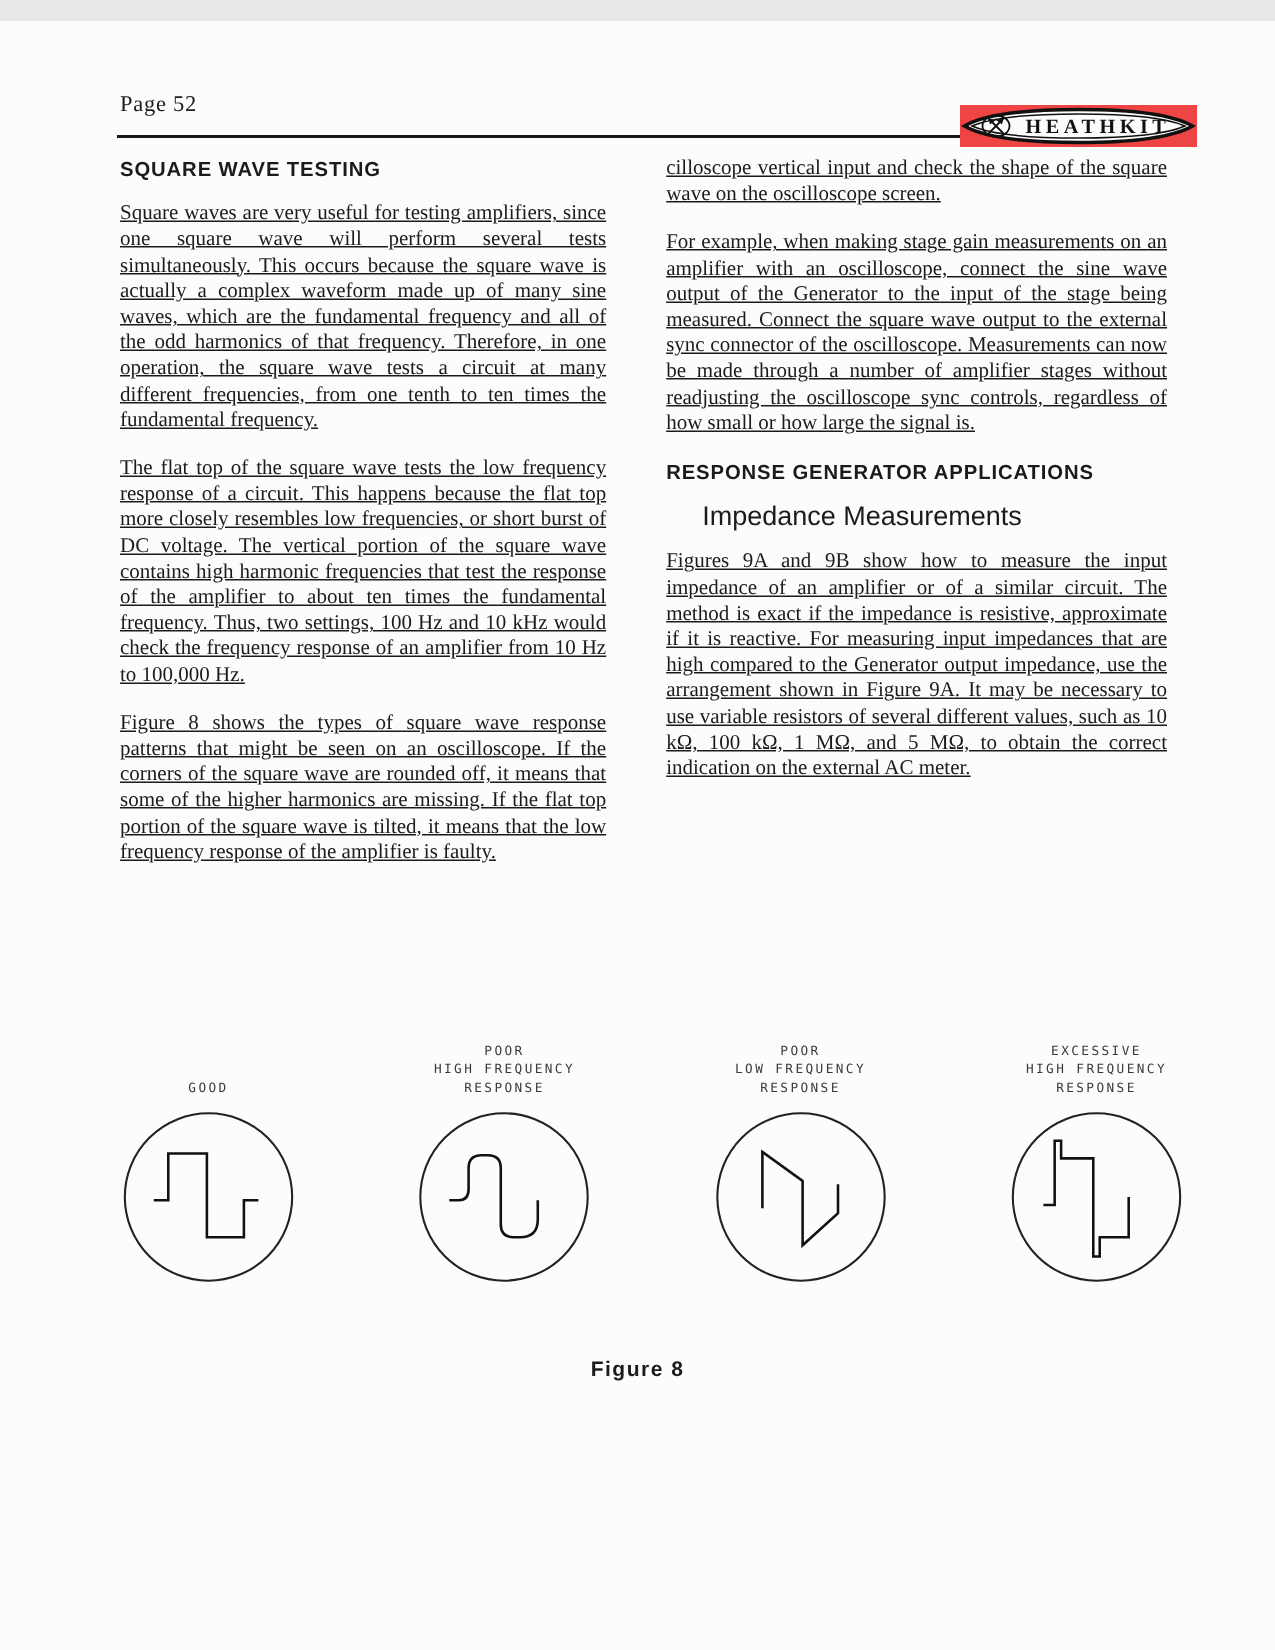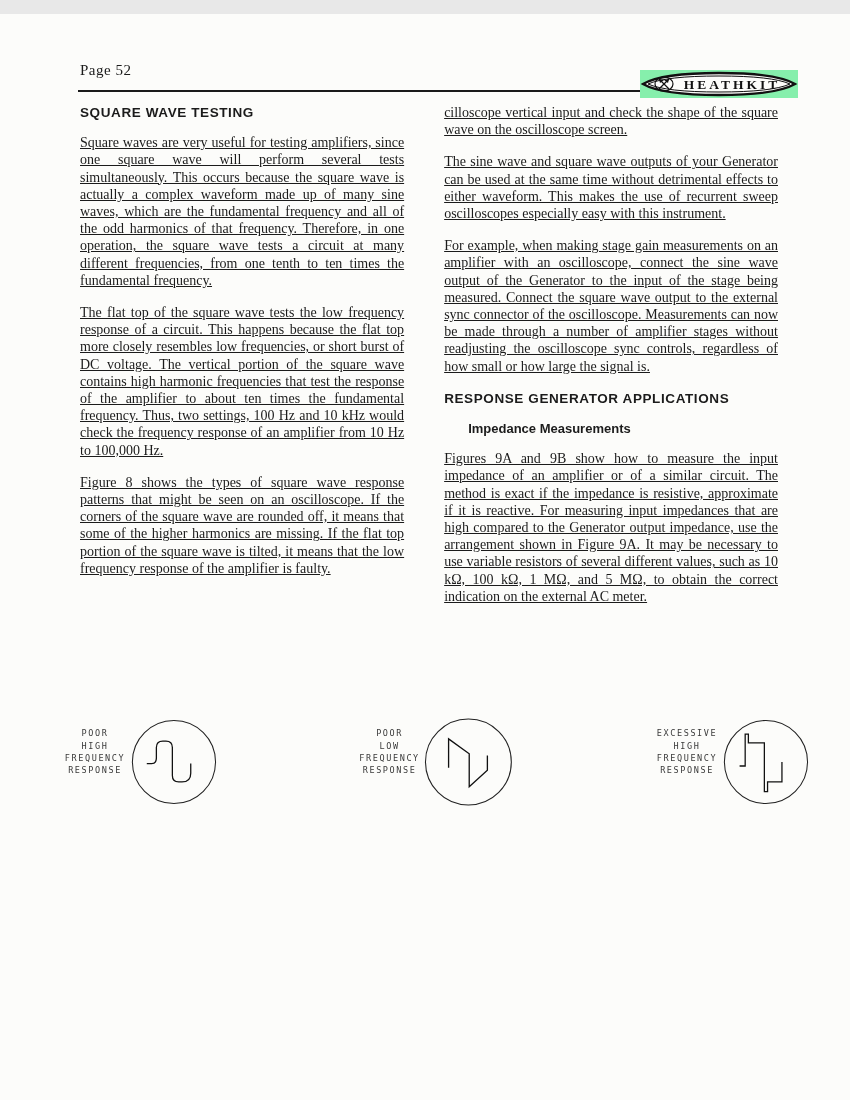--- a/index.html
+++ b/index.html
@@ -31,21 +31,21 @@
     top: 76px;
     height: 2px;
     background: #1a1a1a;
   }
   .logo {
     position: absolute;
     right: 52px;
     top: 56px;
     width: 158px;
     height: 28px;
-    background: #86efac;
+    background: #ef4444;
   }
   .columns {
     position: absolute;
     top: 90px;
     left: 80px;
     right: 72px;
     display: flex;
     gap: 40px;
   }
   .col {
@@ -58,40 +58,40 @@
   .col p { margin: 0 0 15px 0; text-decoration: underline; }
   h2.section-heading {
     font-family: "Liberation Sans", sans-serif;
     font-weight: bold;
     font-size: 13.5px;
     letter-spacing: 0.6px;
     margin: 0 0 13px 0;
   }
   h3.sub-heading {
     font-family: "Liberation Sans", sans-serif;
-    font-weight: bold;
-    font-size: 13px;
+    font-weight: normal;
+    font-size: 18px;
     margin: 2px 0 13px 0;
     padding-left: 24px;
   }
   .col.right h2.section-heading { margin-top: 6px; }
   .figure-block {
     position: absolute;
     left: 60px;
     right: 40px;
     top: 682px;
   }
   .scopes {
     display: flex;
     justify-content: space-between;
   }
   .scope {
     width: 158px;
     display: flex;
-    flex-direction: row;
+    flex-direction: column;
     align-items: center;
   }
   .scope-label {
     height: 36px;
     display: flex;
     align-items: flex-end;
     justify-content: center;
     text-align: center;
     font-family: "DejaVu Sans Mono", monospace;
     font-size: 8.5px;
@@ -142,32 +142,38 @@
 
     <section class="col left">
       <h2 class="section-heading">SQUARE WAVE TESTING</h2>
       <p>Square waves are very useful for testing amplifiers, since one square wave will perform several tests simultaneously. This occurs because the square wave is actually a complex waveform made up of many sine waves, which are the fundamental frequency and all of the odd harmonics of that frequency. Therefore, in one operation, the square wave tests a circuit at many different frequencies, from one tenth to ten times the fundamental frequency.</p>
       <p>The flat top of the square wave tests the low frequency response of a circuit. This happens because the flat top more closely resembles low frequencies, or short burst of DC voltage. The vertical portion of the square wave contains high harmonic frequencies that test the response of the amplifier to about ten times the fundamental frequency. Thus, two settings, 100 Hz and 10 kHz would check the frequency response of an amplifier from 10 Hz to 100,000 Hz.</p>
       <p>Figure 8 shows the types of square wave response patterns that might be seen on an oscilloscope. If the corners of the square wave are rounded off, it means that some of the higher harmonics are missing. If the flat top portion of the square wave is tilted, it means that the low frequency response of the amplifier is faulty.</p>
     </section>
 
     <section class="col right">
       <p>cilloscope vertical input and check the shape of the square wave on the oscilloscope screen.</p>
-      <p>The sine wave and square wave outputs of your Generator can be used at the same time without detrimental effects to either waveform. This makes the use of recurrent sweep oscilloscopes especially easy with this instrument.</p>
       <p>For example, when making stage gain measurements on an amplifier with an oscilloscope, connect the sine wave output of the Generator to the input of the stage being measured. Connect the square wave output to the external sync connector of the oscilloscope. Measurements can now be made through a number of amplifier stages without readjusting the oscilloscope sync controls, regardless of how small or how large the signal is.</p>
       <h2 class="section-heading">RESPONSE GENERATOR APPLICATIONS</h2>
       <h3 class="sub-heading">Impedance Measurements</h3>
       <p>Figures 9A and 9B show how to measure the input impedance of an amplifier or of a similar circuit. The method is exact if the impedance is resistive, approximate if it is reactive. For measuring input impedances that are high compared to the Generator output impedance, use the arrangement shown in Figure 9A. It may be necessary to use variable resistors of several different values, such as 10 kΩ, 100 kΩ, 1 MΩ, and 5 MΩ, to obtain the correct indication on the external AC meter.</p>
     </section>
 
   </main>
 
   <div class="figure-block">
     <div class="scopes">
 
+      <div class="scope">
+        <div class="scope-label">GOOD</div>
+        <svg width="118" height="118" viewBox="0 0 110 110">
+          <circle cx="55" cy="55" r="52" fill="none" stroke="#222" stroke-width="1.3"></circle>
+          <path d="M 21 57 L 30 57 L 30 28 L 54 28 L 54 80 L 77 80 L 77 57 L 86 57" fill="none" stroke="#111" stroke-width="1.6"></path>
+        </svg>
+      </div>
 
       <div class="scope">
         <div class="scope-label">POOR
 HIGH FREQUENCY
 RESPONSE</div>
         <svg width="118" height="118" viewBox="0 0 110 110">
           <circle cx="55" cy="55" r="52" fill="none" stroke="#222" stroke-width="1.3"></circle>
           <path d="M 21 57 L 27 57 Q 33 57 33 50 L 33 37 Q 33 29 41 29 L 45 29 Q 53 29 53 37 L 53 72 Q 53 80 61 80 L 65 80 Q 76 80 76 69 L 76 57" fill="none" stroke="#111" stroke-width="1.6"></path>
         </svg>
       </div>
@@ -188,14 +194,15 @@
 RESPONSE</div>
         <svg width="118" height="118" viewBox="0 0 110 110">
           <circle cx="55" cy="55" r="52" fill="none" stroke="#222" stroke-width="1.3"></circle>
           <path d="M 22 60 L 29 60 L 29 20 L 33 20 L 33 31 L 53 31 L 53 92 L 57 92 L 57 80 L 75 80 L 75 55" fill="none" stroke="#111" stroke-width="1.6"></path>
         </svg>
       </div>
 
     </div>
   </div>
 
+  <div class="figure-caption">Figure 8</div>
 
 </div>
 
 </body></html>

